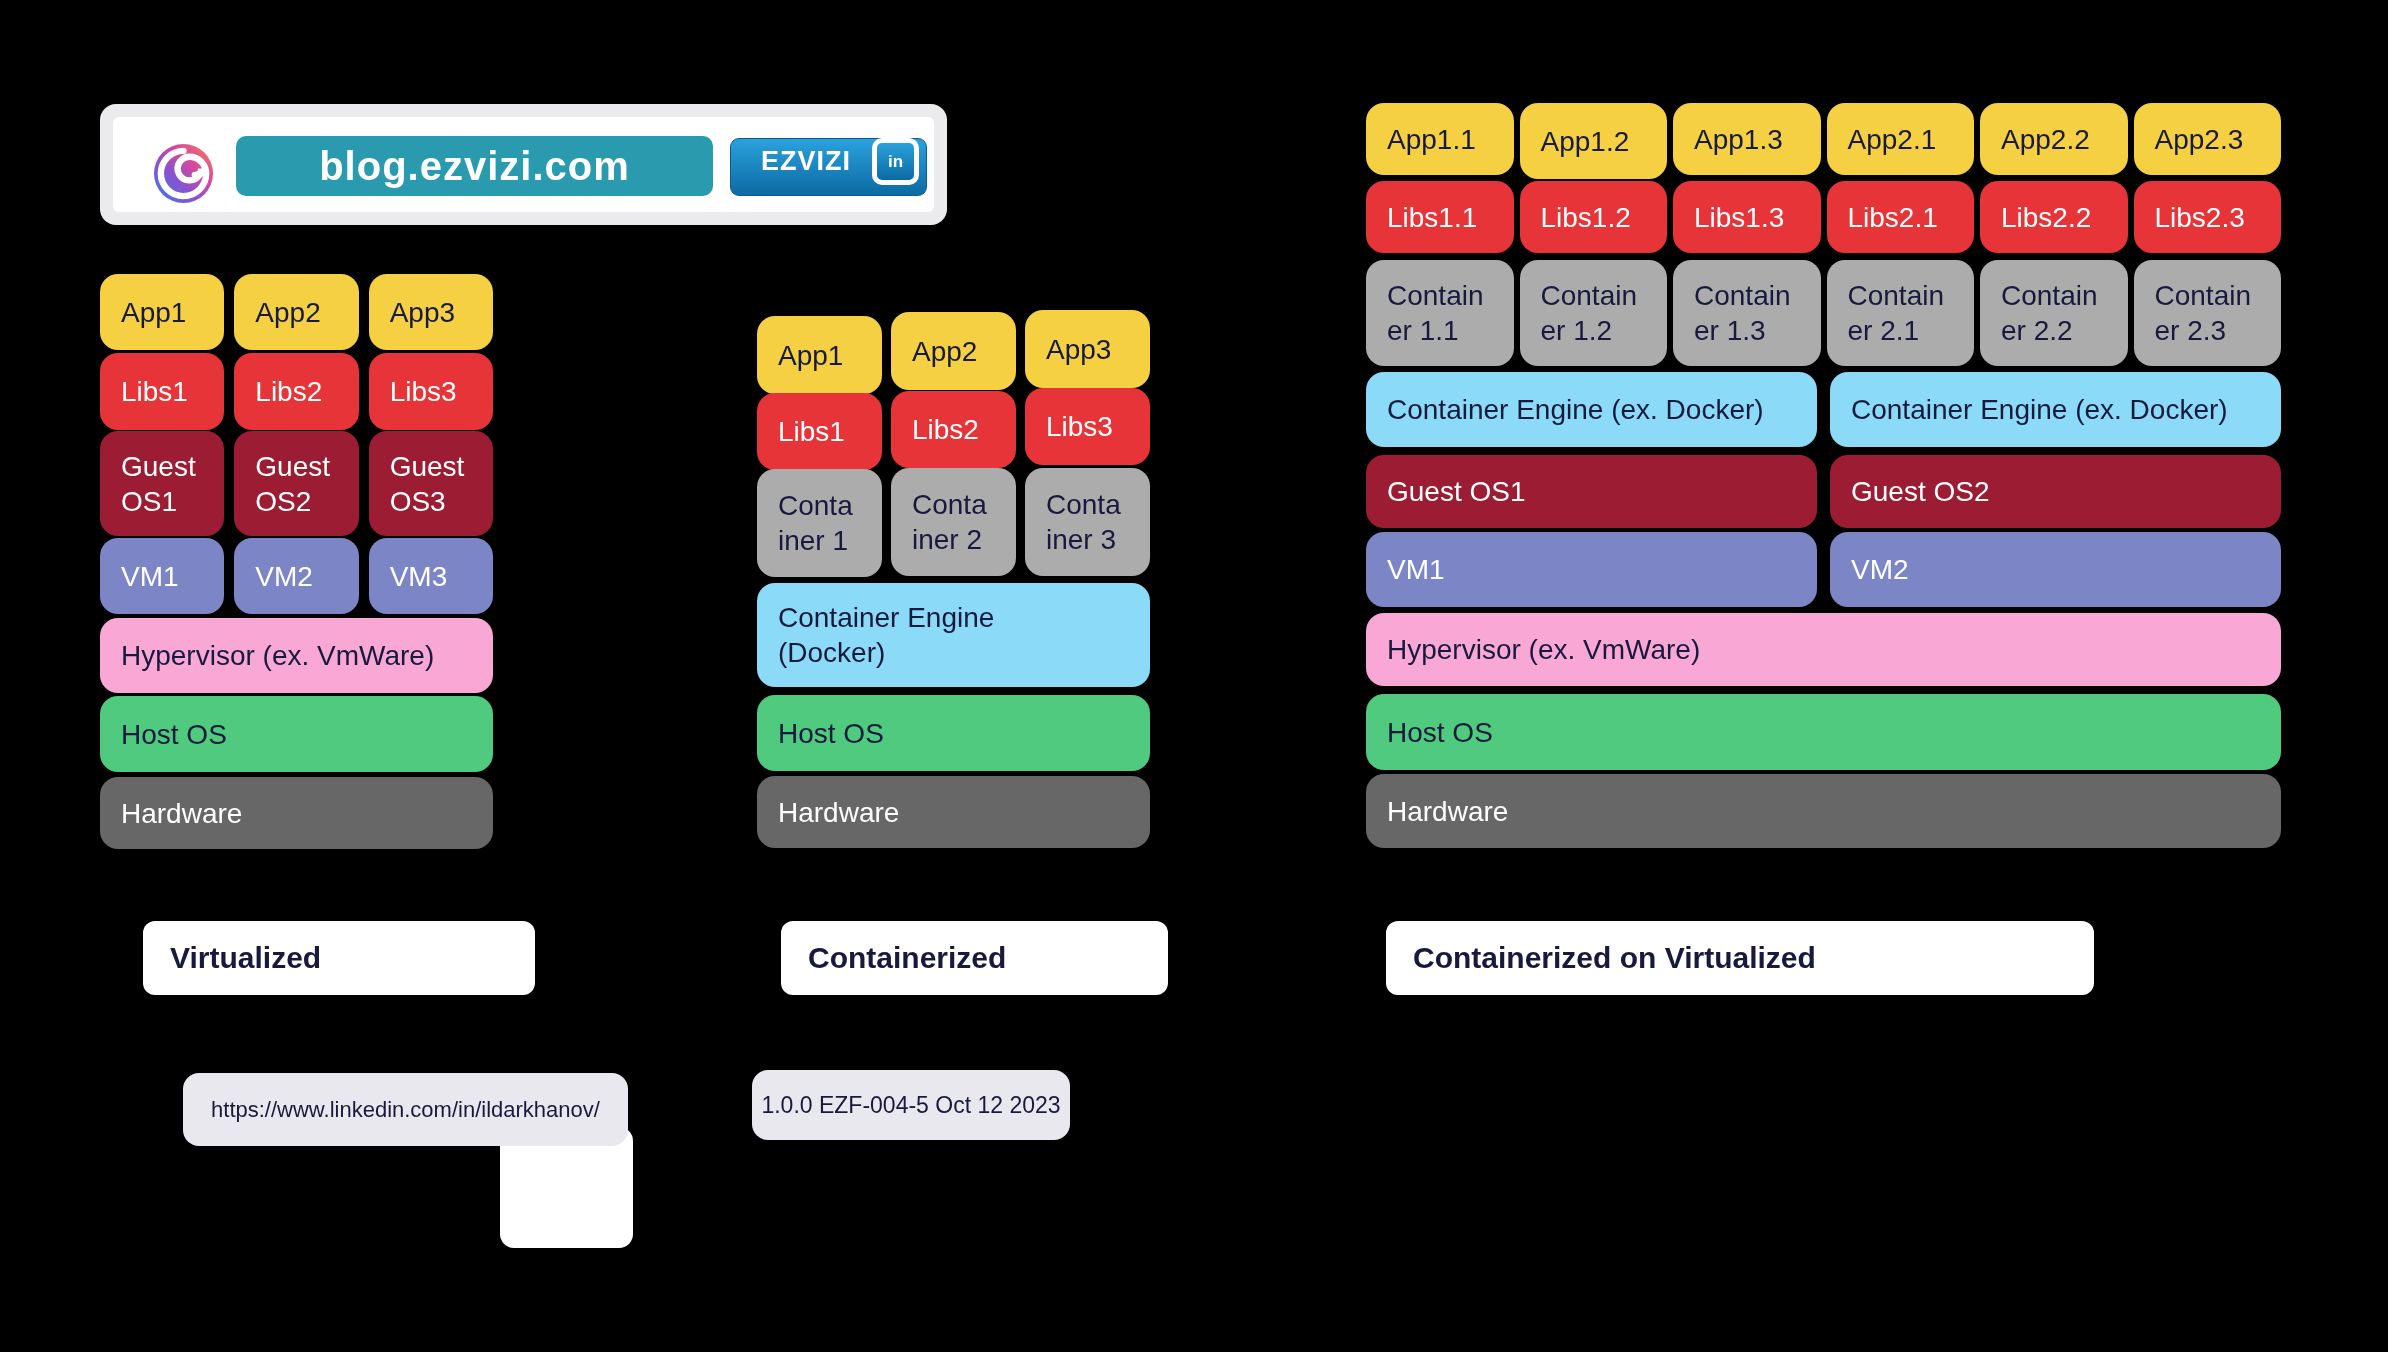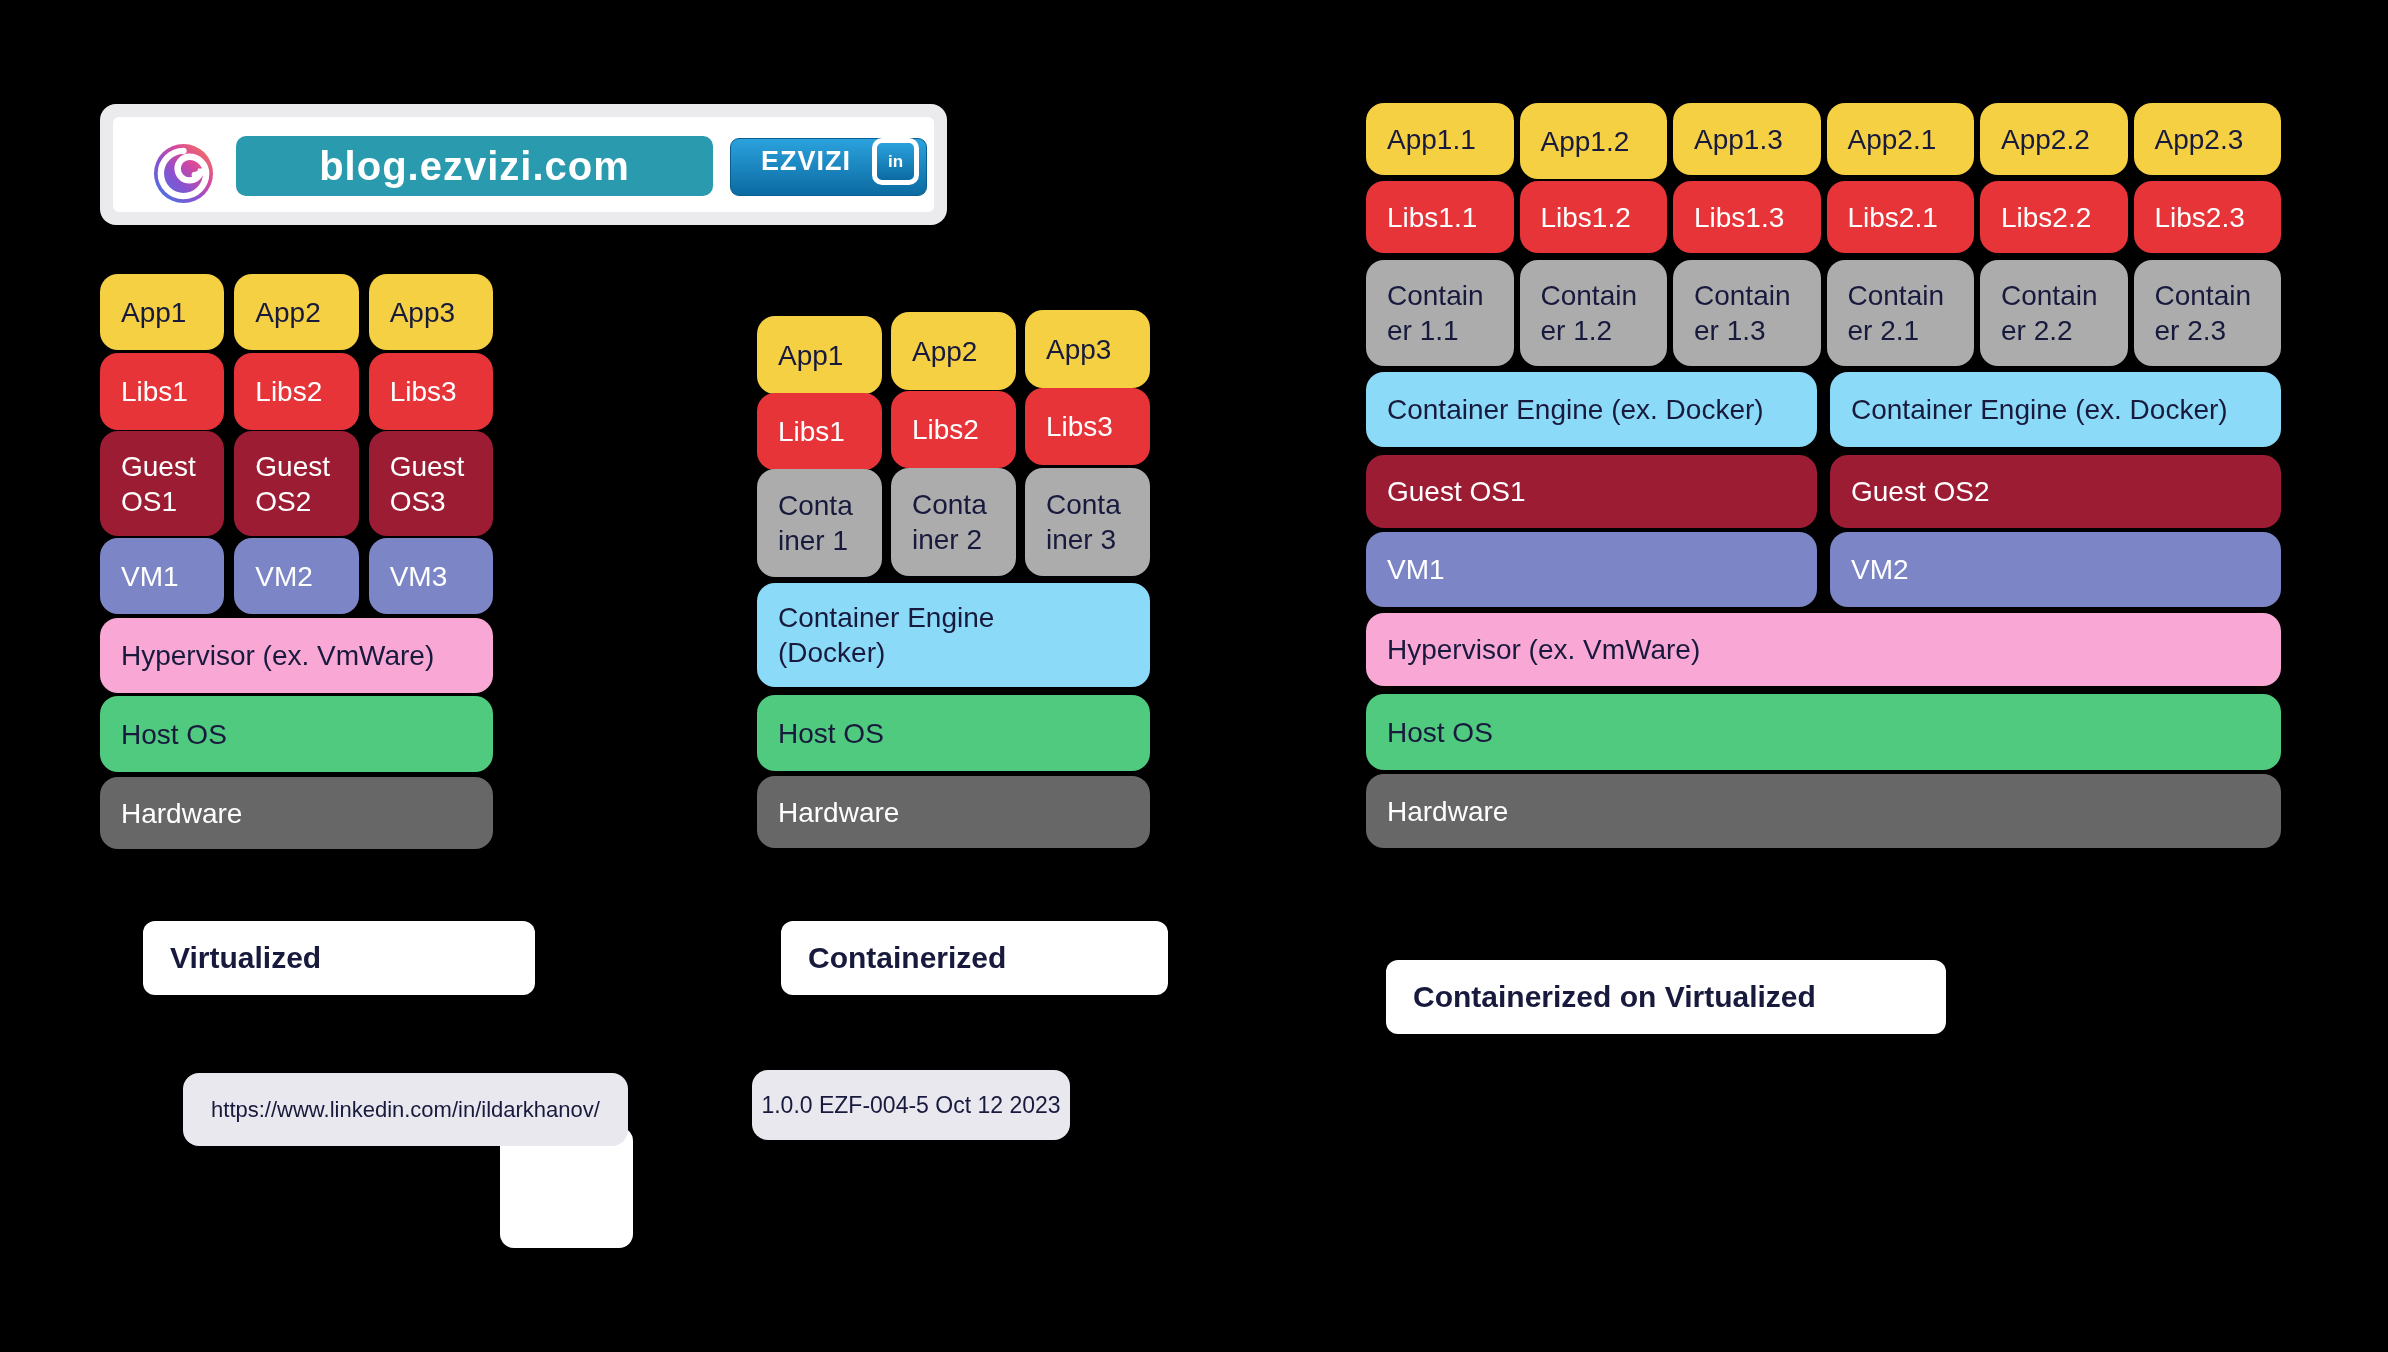--- a/index.html
+++ b/index.html
@@ -32,21 +32,21 @@
         white-space:pre-line;}
   .t-dark{color:var(--text_dark);}
   .t-light{color:#fff;}
 
   
   .stack-title{position:absolute;top:921px;height:74px;background:#fff;
         border-radius:12px;display:flex;align-items:center;padding:0 27px;
         box-sizing:border-box;font-weight:bold;font-size:30px;color:var(--text_dark);}
   .title-0{left:111px;width:392px;margin-left:32px;}
   .title-1{left:781px;width:387px;}
-  .title-2{left:1386px;width:560px;margin-top:39px;}
+  .title-2{left:1386px;width:708px;}
 
   
   .chip{position:absolute;background:var(--chip);border-radius:16px;display:flex;
         align-items:center;justify-content:center;color:var(--text_dark);}
   .chip-linkedin{left:183px;top:1073px;width:445px;height:73px;font-size:22px;z-index:2;}
   .qr-placeholder{position:absolute;left:500px;top:1127px;width:133px;height:121px;
         background:#fff;border-radius:14px;z-index:1;}
   .chip-version{left:752px;top:1070px;width:318px;height:70px;font-size:23px;z-index:2;}
 </style>
 </head>

